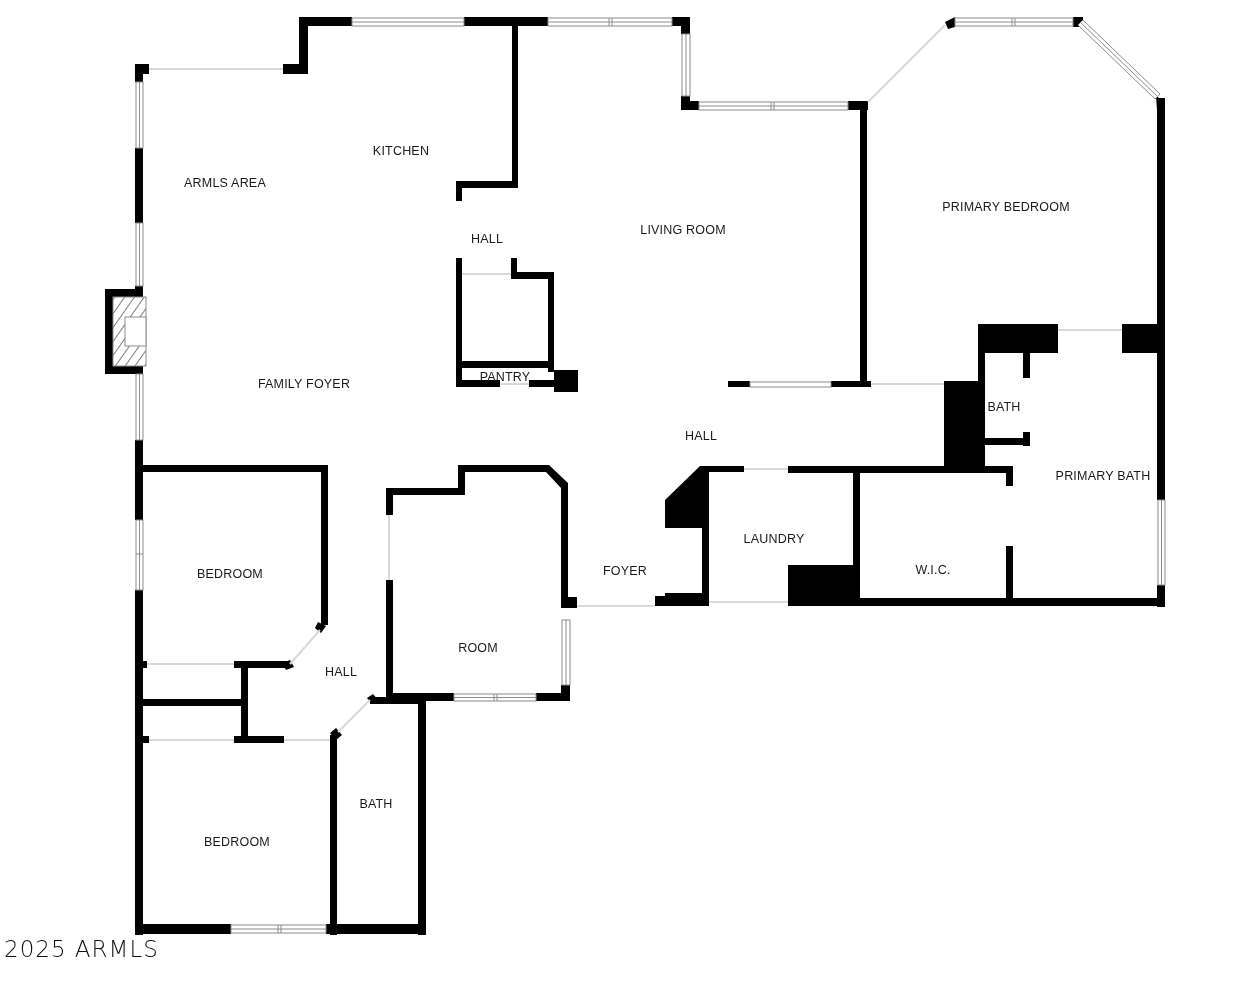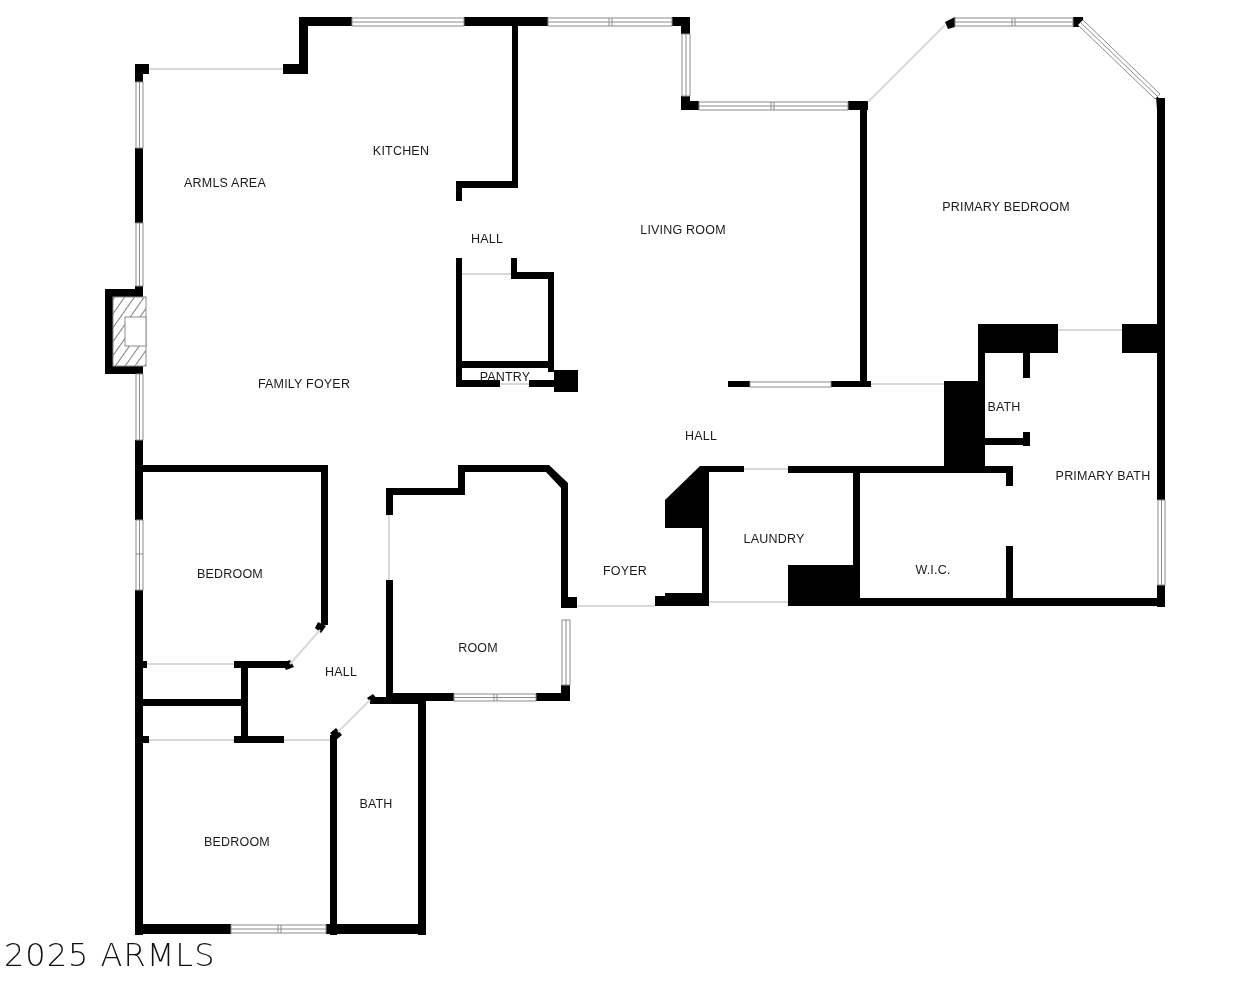--- a/index.html
+++ b/index.html
@@ -1,19 +1,19 @@
 <!DOCTYPE html>
 <html><head>
 <meta charset="utf-8">
 <style>
   html, body { margin:0; padding:0; background:#ffffff; }
   body { width:1251px; height:1000px; position:relative; overflow:hidden; font-family:"Liberation Sans", "DejaVu Sans", sans-serif; }
   #plan { position:absolute; left:0; top:0; width:1251px; height:1000px; }
   .lbl { position:absolute; font-size:12.5px; color:#1a1a1a; white-space:nowrap; transform:translate(-50%,-50%); letter-spacing:0.2px; }
-  .watermark { position:absolute; left:4px; top:936px; font-size:32px; color:#111; font-family:"DejaVu Sans", sans-serif; font-weight:300; letter-spacing:1px; }
+  .watermark { position:absolute; left:4px; top:936px; font-size:23px; color:#111; font-family:"DejaVu Sans", sans-serif; font-weight:300; letter-spacing:1px; }
 </style>
 </head>
 <body>
 
 <svg id="plan" viewBox="0 0 1251 1000" xmlns="http://www.w3.org/2000/svg">
   <defs>
     <pattern id="hatch" width="8" height="8" patternUnits="userSpaceOnUse" patternTransform="rotate(35)">
       <line x1="0" y1="0" x2="0" y2="8" stroke="#000" stroke-width="1"></line>
     </pattern>
   </defs>

